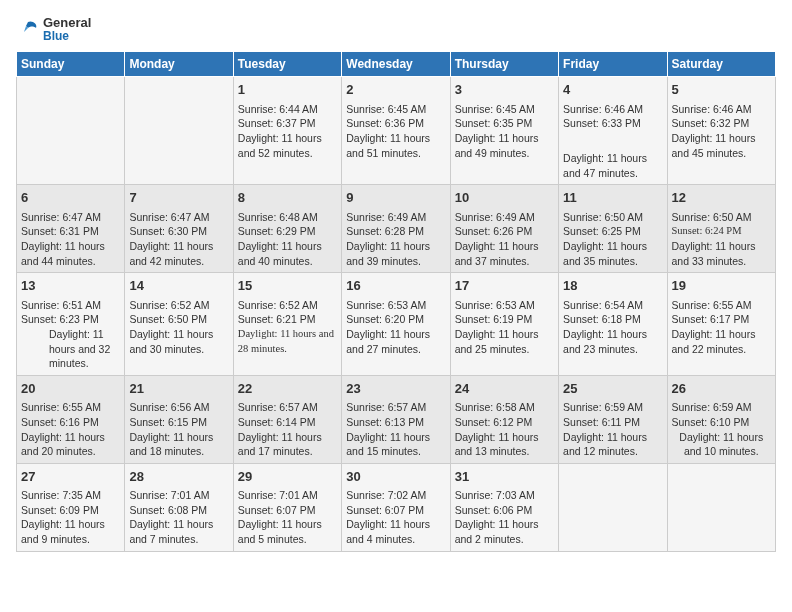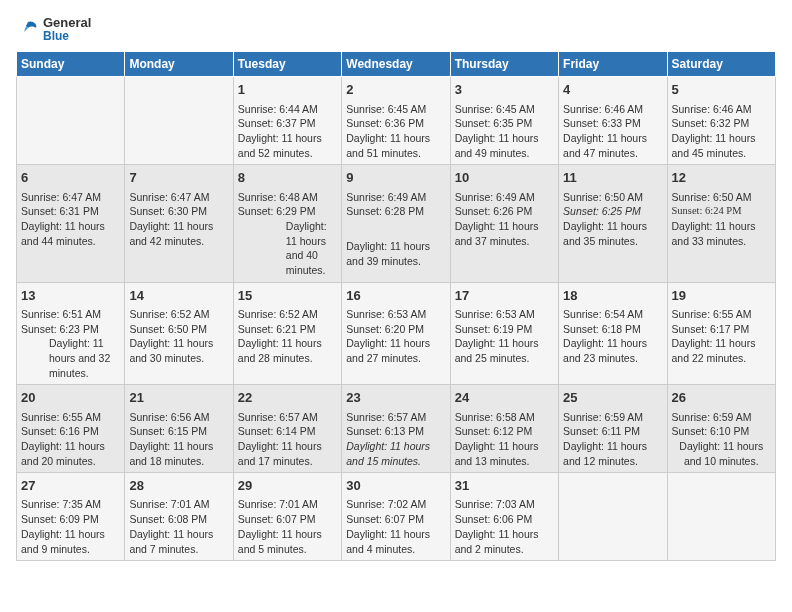--- a/index.html
+++ b/index.html
@@ -129,21 +129,21 @@
         <td>
           <span class="day-num">3</span>
           <span style="display: block;">Sunrise: 6:45 AM</span>
           <span style="display: block;">Sunset: 6:35 PM</span>
           <span style="display: block;">Daylight: 11 hours and 49 minutes.</span>
         </td>
         <td>
           <span class="day-num">4</span>
           <span style="display: block;">Sunrise: 6:46 AM</span>
           <span style="display: block;">Sunset: 6:33 PM</span>
-          <span style="display: block;">Daylight: 11 hours and 47 minutes.</span>
+          <span style="display: block; margin-top: 20px;">Daylight: 11 hours and 47 minutes.</span>
         </td>
         <td>
           <span class="day-num">5</span>
           <span style="display: block;">Sunrise: 6:46 AM</span>
           <span style="display: block;">Sunset: 6:32 PM</span>
           <span style="display: block;">Daylight: 11 hours and 45 minutes.</span>
         </td>
       </tr>
       <tr>
         <td>
@@ -155,38 +155,38 @@
         <td>
           <span class="day-num">7</span>
           <span style="display: block;">Sunrise: 6:47 AM</span>
           <span style="display: block;">Sunset: 6:30 PM</span>
           <span style="display: block;">Daylight: 11 hours and 42 minutes.</span>
         </td>
         <td>
           <span class="day-num">8</span>
           <span style="display: block;">Sunrise: 6:48 AM</span>
           <span style="display: block;">Sunset: 6:29 PM</span>
-          <span style="display: block; margin-left: 48px;">Daylight: 11 hours and 40 minutes.</span>
+          <span style="display: block;">Daylight: 11 hours and 40 minutes.</span>
         </td>
         <td>
           <span class="day-num">9</span>
           <span style="display: block;">Sunrise: 6:49 AM</span>
           <span style="display: block;">Sunset: 6:28 PM</span>
-          <span style="display: block; margin-top: 20px;">Daylight: 11 hours and 39 minutes.</span>
+          <span style="display: block;">Daylight: 11 hours and 39 minutes.</span>
         </td>
         <td>
           <span class="day-num">10</span>
           <span style="display: block;">Sunrise: 6:49 AM</span>
           <span style="display: block;">Sunset: 6:26 PM</span>
           <span style="display: block;">Daylight: 11 hours and 37 minutes.</span>
         </td>
         <td>
           <span class="day-num">11</span>
           <span style="display: block;">Sunrise: 6:50 AM</span>
-          <span style="display: block; font-style: italic;">Sunset: 6:25 PM</span>
+          <span style="display: block;">Sunset: 6:25 PM</span>
           <span style="display: block;">Daylight: 11 hours and 35 minutes.</span>
         </td>
         <td>
           <span class="day-num">12</span>
           <span style="display: block;">Sunrise: 6:50 AM</span>
           <span style="display: block; font-family: Liberation Serif, serif;">Sunset: 6:24 PM</span>
           <span style="display: block;">Daylight: 11 hours and 33 minutes.</span>
         </td>
       </tr>
       <tr>
@@ -199,21 +199,21 @@
         <td>
           <span class="day-num">14</span>
           <span style="display: block;">Sunrise: 6:52 AM</span>
           <span style="display: block;">Sunset: 6:50 PM</span>
           <span style="display: block;">Daylight: 11 hours and 30 minutes.</span>
         </td>
         <td>
           <span class="day-num">15</span>
           <span style="display: block;">Sunrise: 6:52 AM</span>
           <span style="display: block;">Sunset: 6:21 PM</span>
-          <span style="display: block;">Daylight: 11 hours and 28 minutes.</span>
+          <span style="display: block; font-family: Liberation Serif, serif;">Daylight: 11 hours and 28 minutes.</span>
         </td>
         <td>
           <span class="day-num">16</span>
           <span style="display: block;">Sunrise: 6:53 AM</span>
           <span style="display: block;">Sunset: 6:20 PM</span>
           <span style="display: block;">Daylight: 11 hours and 27 minutes.</span>
         </td>
         <td>
           <span class="day-num">17</span>
           <span style="display: block;">Sunrise: 6:53 AM</span>
@@ -249,21 +249,21 @@
         <td>
           <span class="day-num">22</span>
           <span style="display: block;">Sunrise: 6:57 AM</span>
           <span style="display: block;">Sunset: 6:14 PM</span>
           <span style="display: block;">Daylight: 11 hours and 17 minutes.</span>
         </td>
         <td>
           <span class="day-num">23</span>
           <span style="display: block;">Sunrise: 6:57 AM</span>
           <span style="display: block;">Sunset: 6:13 PM</span>
-          <span style="display: block; font-style: italic;">Daylight: 11 hours and 15 minutes.</span>
+          <span style="display: block;">Daylight: 11 hours and 15 minutes.</span>
         </td>
         <td>
           <span class="day-num">24</span>
           <span style="display: block;">Sunrise: 6:58 AM</span>
           <span style="display: block;">Sunset: 6:12 PM</span>
           <span style="display: block;">Daylight: 11 hours and 13 minutes.</span>
         </td>
         <td>
           <span class="day-num">25</span>
           <span style="display: block;">Sunrise: 6:59 AM</span>

